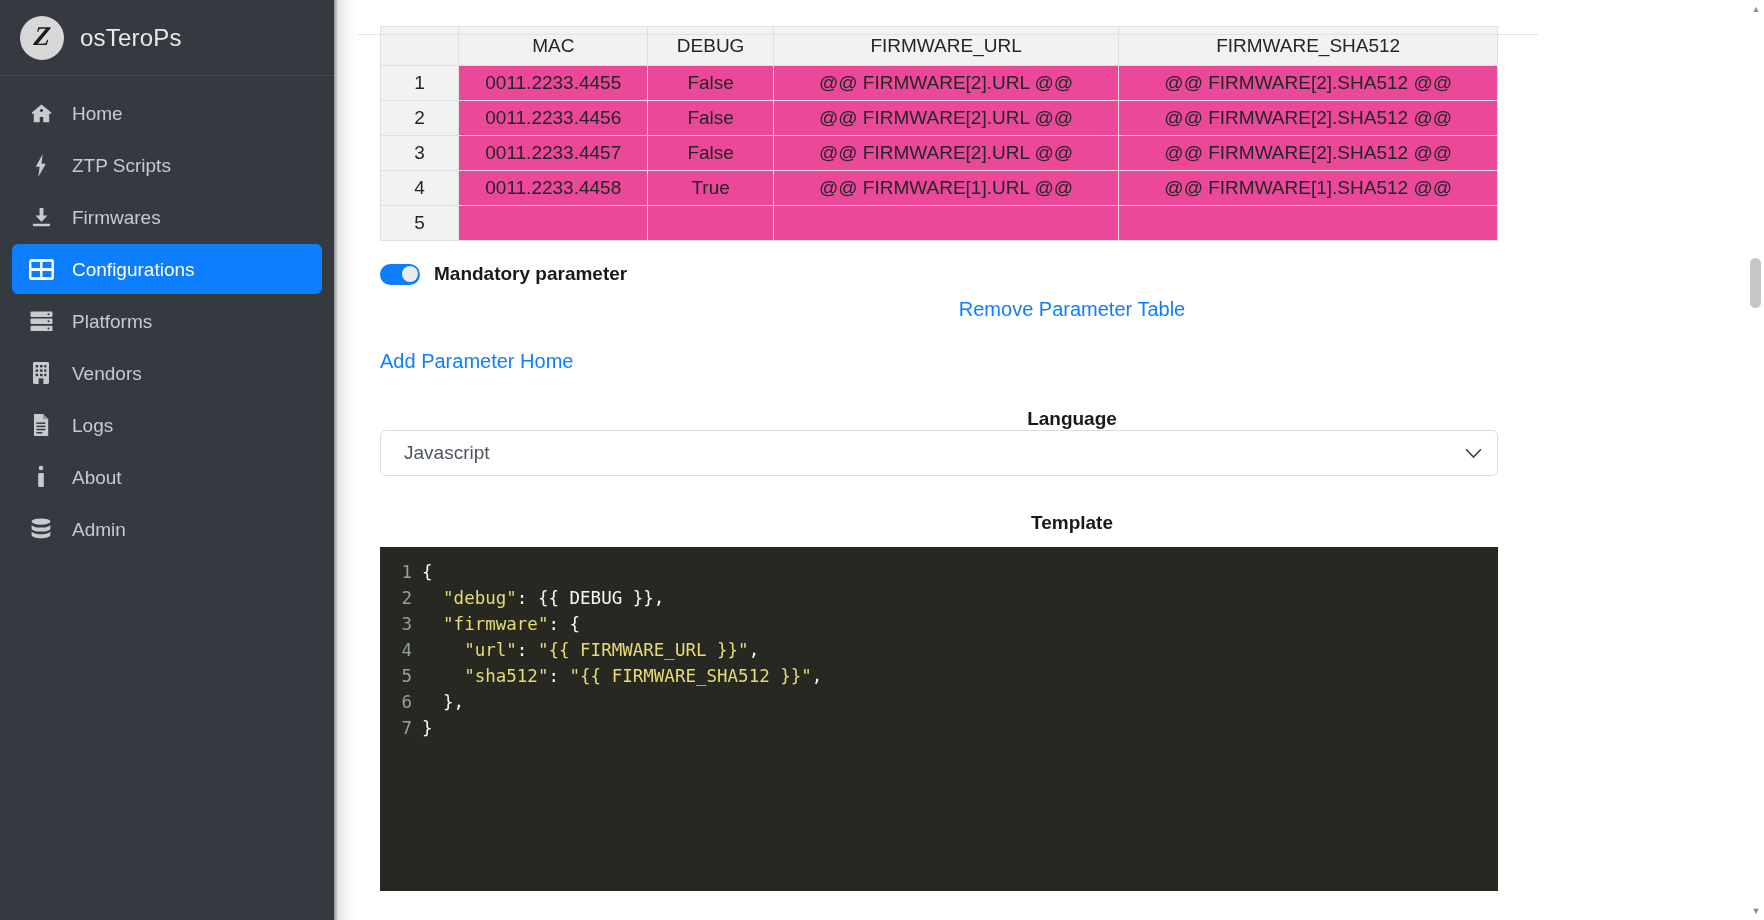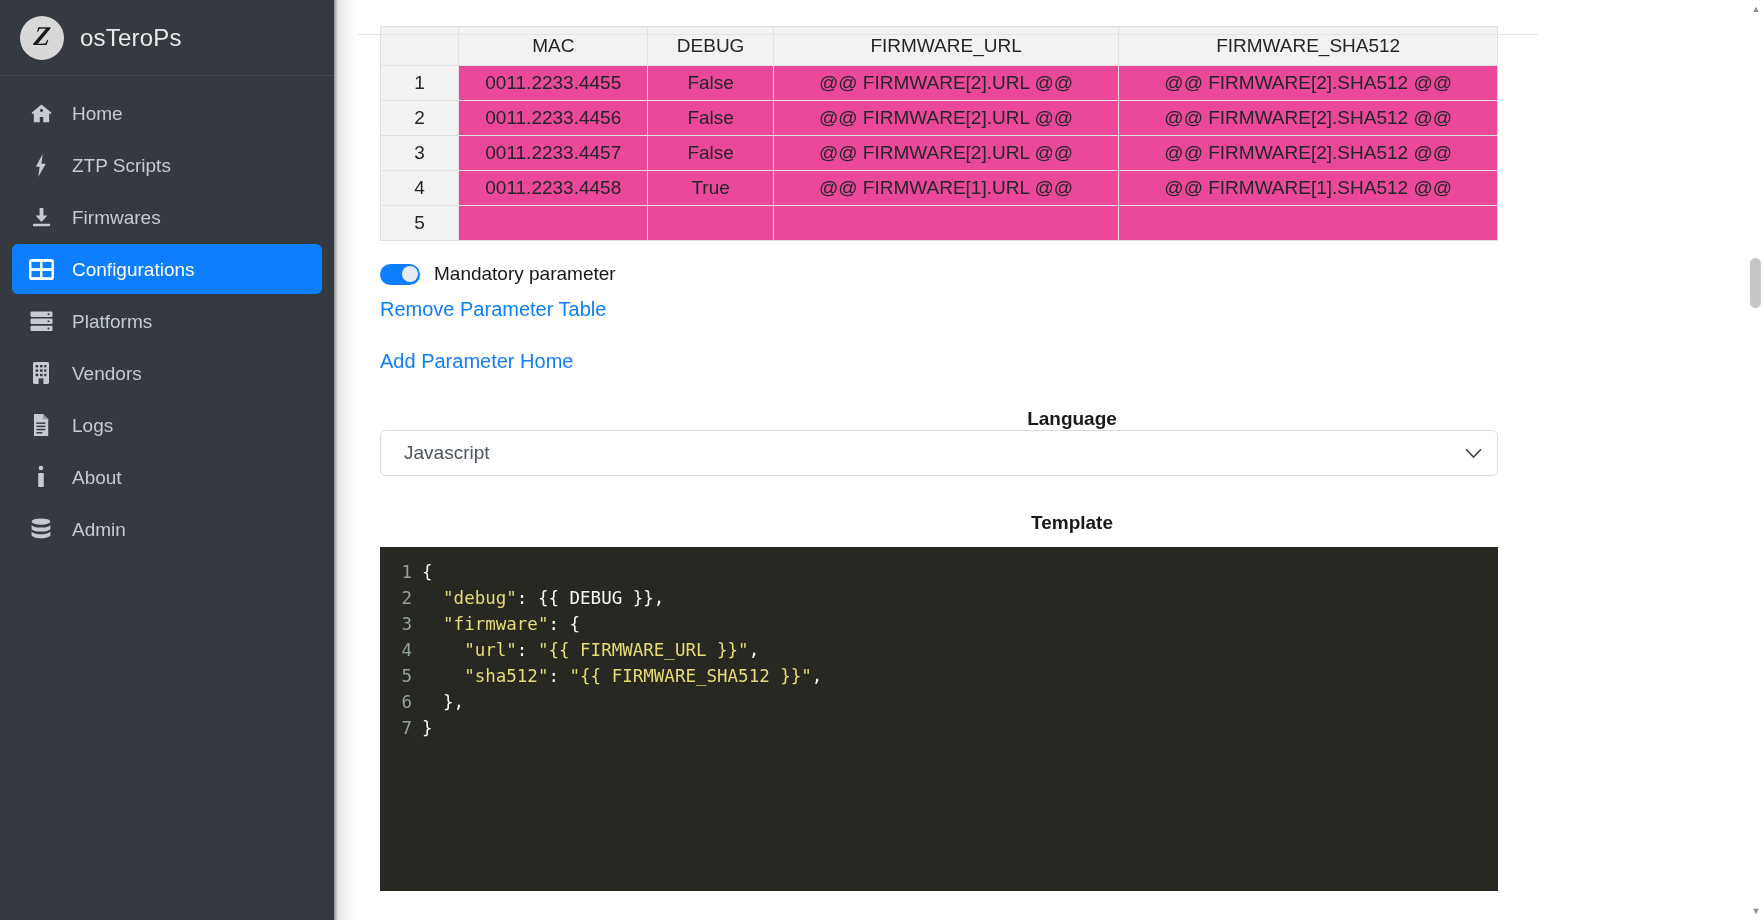--- a/index.html
+++ b/index.html
@@ -181,21 +181,21 @@
   .toggle .knob {
     position: absolute;
     top: 2.5px; right: 2.5px;
     width: 16px; height: 16px;
     border-radius: 50%;
     background: #e9ecef;
   }
   .toggle-label {
     margin-left: 14px;
     font-size: 19px;
-    font-weight: normal;
+    font-weight: bold;
     color: #18191a;
   }
 
   .link {
     display: block;
     color: #0d7efd;
     font-size: 20px;
     text-decoration: none;
     cursor: pointer;
     line-height: 1.1;
@@ -492,21 +492,21 @@
         </tbody>
       </table>
 
       <div class="toggle-row">
         <div class="toggle" style="background: rgb(13, 126, 253);">
           <div class="knob"></div>
         </div>
         <div class="toggle-label">Mandatory parameter</div>
       </div>
 
-      <a class="link link-remove" style="color: rgb(13, 126, 253);">Remove Parameter Table</a>
+      <a class="link link-remove" style="color: rgb(13, 126, 253); text-align: center;">Remove Parameter Table</a>
       <a class="link link-add" style="color: rgb(13, 126, 253);">Add Parameter Home</a>
 
       <div class="field-label">Language</div>
       <div class="select-wrap">
         <div class="select-box">Javascript</div>
         <span class="select-caret">
           <svg width="17" height="11" viewBox="0 0 17 11" fill="none" stroke="#3c4246" stroke-width="1.6">
               <path d="M1 1.3 8.5 9 16 1.3"></path>
             </svg>
         </span>

